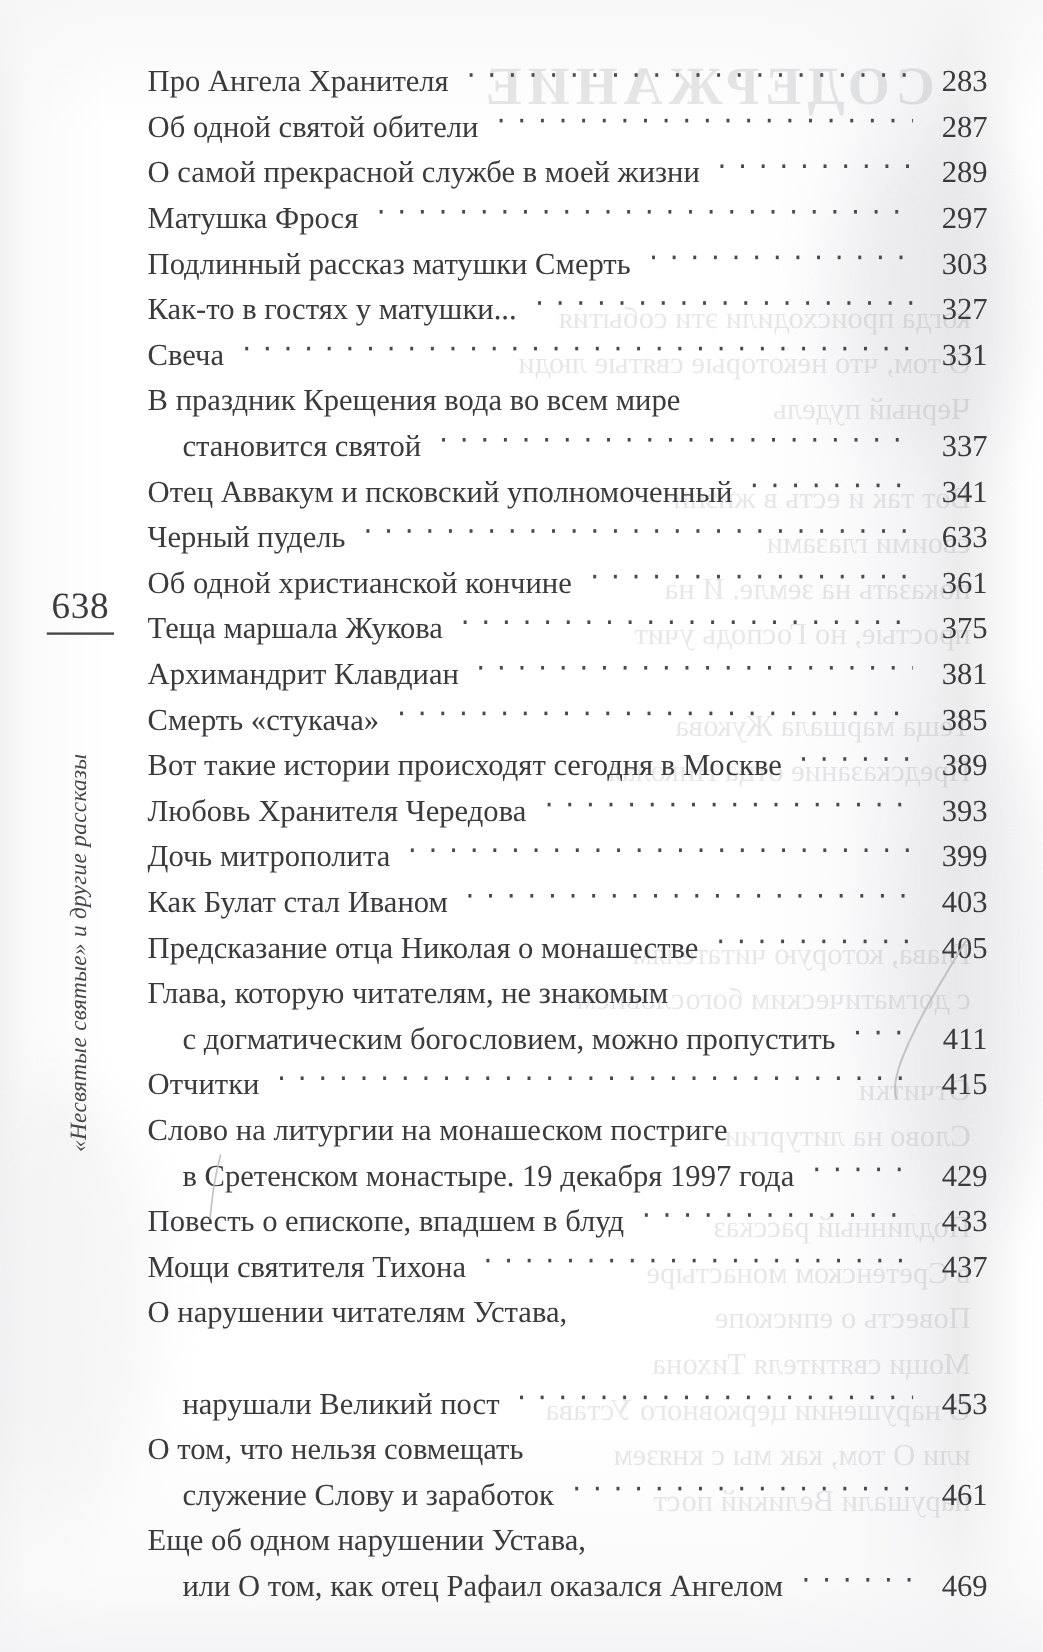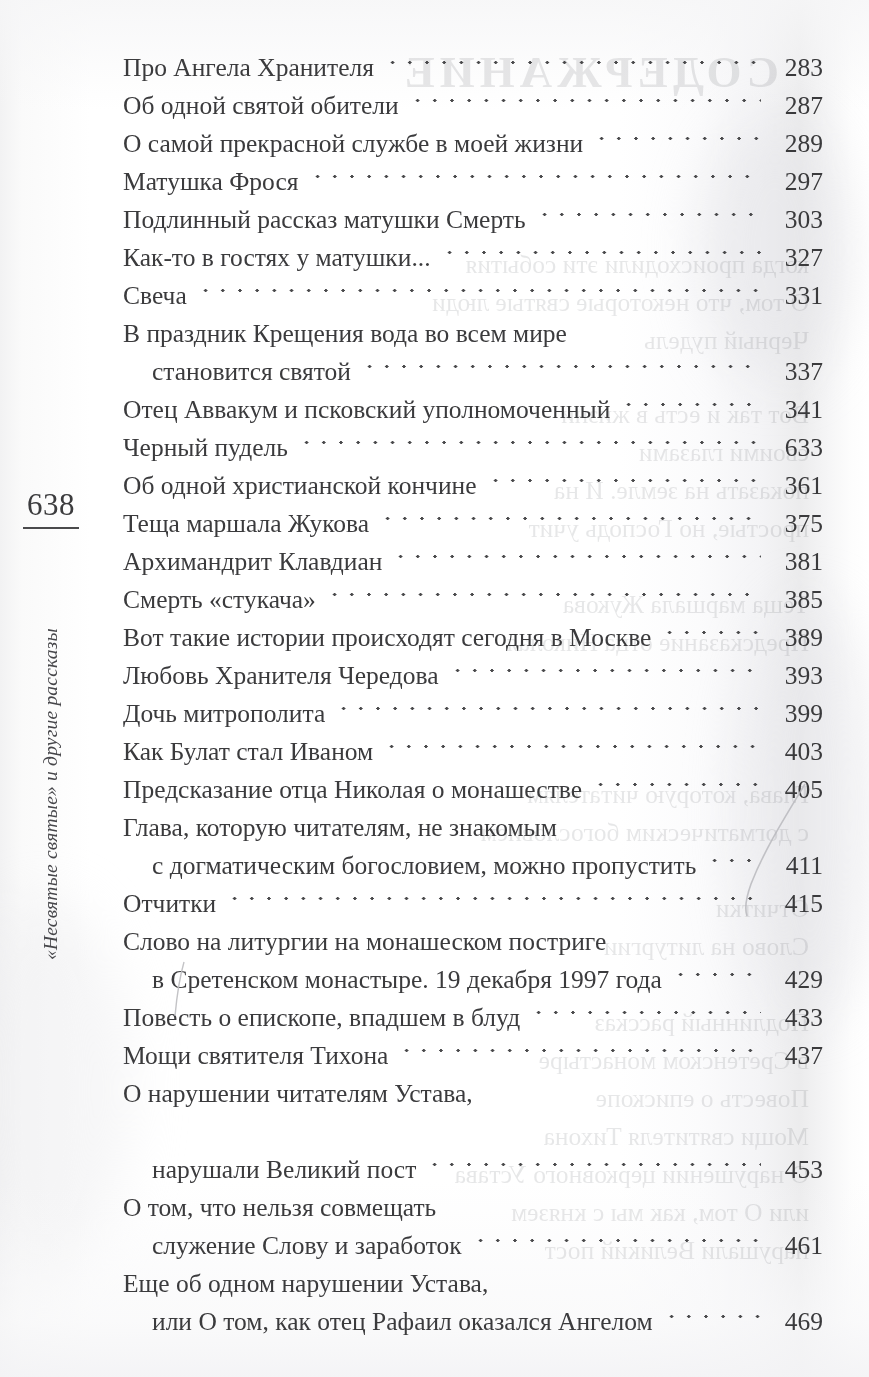--- a/index.html
+++ b/index.html
@@ -80,21 +80,21 @@
   .bleed-line {
     position: absolute;
     left: 60px;
     font-size: 25.5px;
     white-space: nowrap;
   }
 
   
   .margin-block {
     position: absolute;
-    left: 0;
+    left: 16px;
     top: 0;
     width: 104px;
     height: 100%;
     z-index: 4;
   }
   .folio {
     position: absolute;
     left: 22px;
     top: 487px;
     width: 58px;

